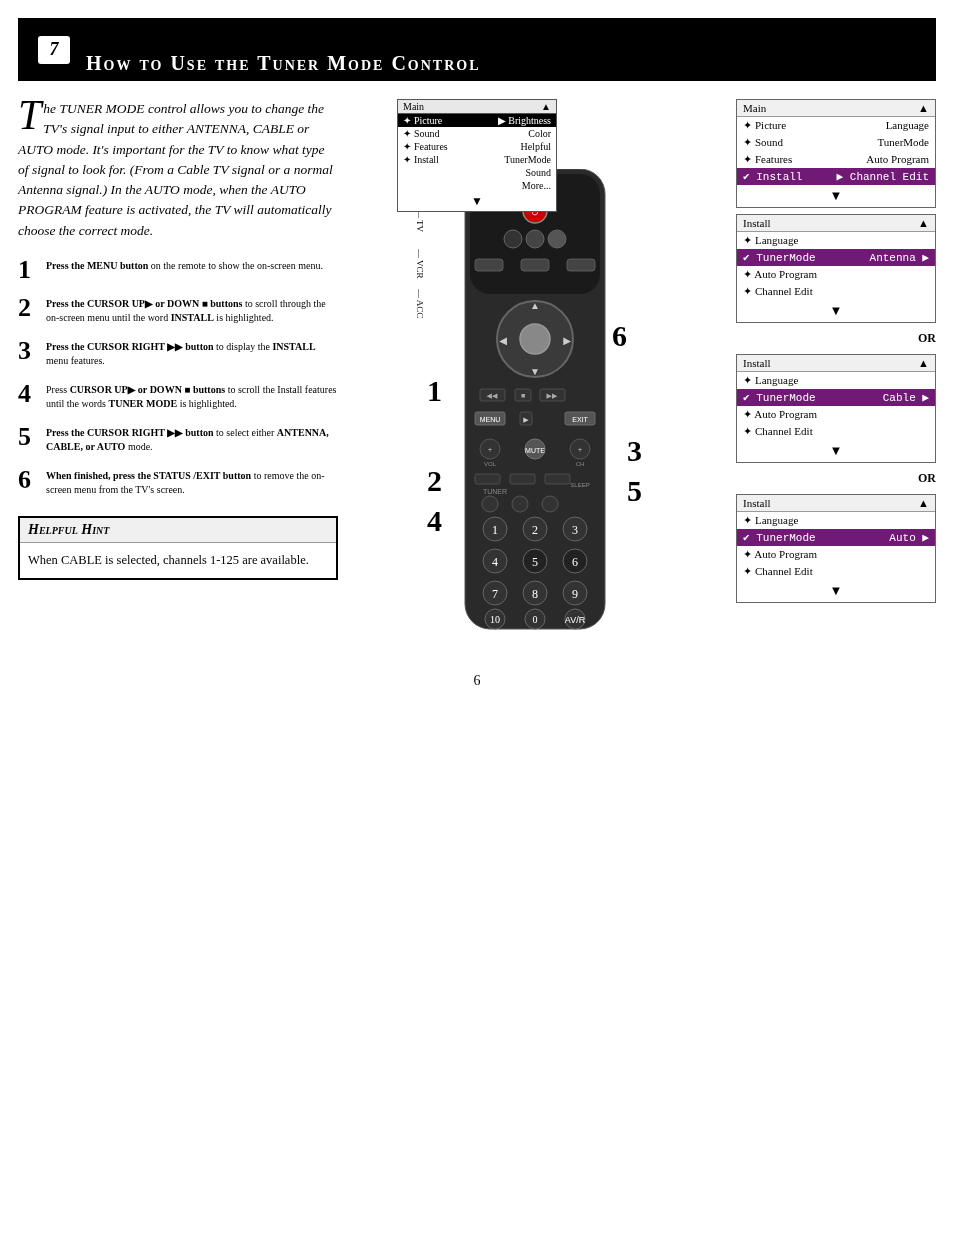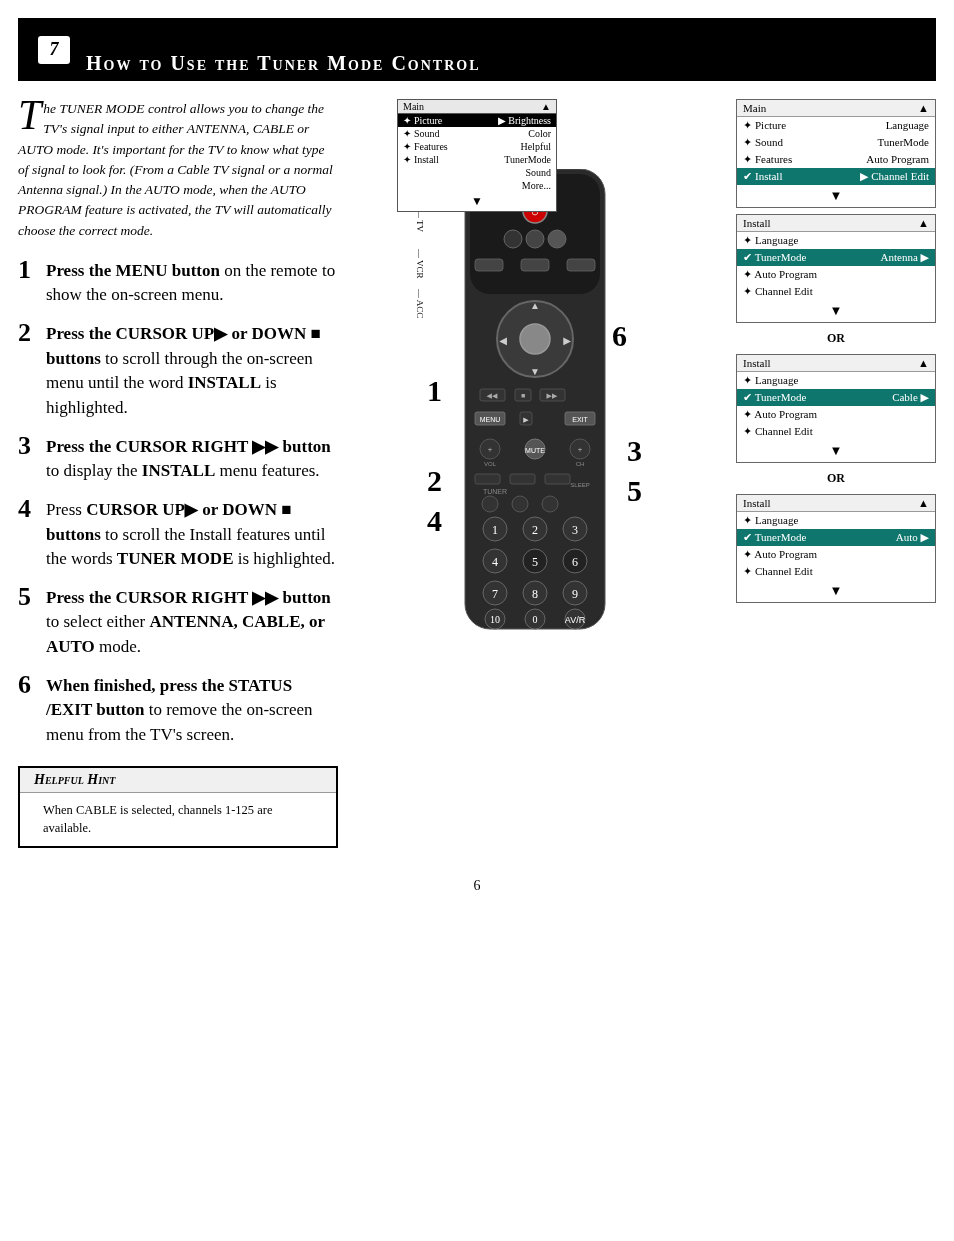--- a/index.html
+++ b/index.html
@@ -80,44 +80,44 @@
       align-items: flex-start;
     }
     .step-number {
       font-size: 26px;
       font-weight: bold;
       min-width: 28px;
       line-height: 1;
       margin-top: -2px;
     }
     .step-text {
-      font-size: 17px;
+      font-size: 10px;
       line-height: 1.45;
     }
     .step-text strong {
       font-weight: bold;
     }
 
     
     .hint-box {
       border: 2px solid #000;
       margin-top: 18px;
       padding: 0;
     }
     .hint-title {
       font-style: italic;
       font-variant: small-caps;
       font-weight: bold;
       font-size: 14px;
-      padding: 4px 14px;
+      padding: 4px 8px;
       border-bottom: 1px solid #999;
       background: #f0f0f0;
     }
     .hint-content {
-      padding: 8px 23px;
+      padding: 8px 8px;
       font-size: 12.5px;
       line-height: 1.5;
     }
     .hint-content p {
       margin-bottom: 6px;
     }
     .hint-content p:last-child {
       margin-bottom: 0;
     }
 
@@ -154,31 +154,32 @@
       background: #f0f0f0;
       font-size: 11px;
     }
     .menu-row {
       display: flex;
       justify-content: space-between;
       padding: 2px 6px;
       font-size: 11px;
     }
     .menu-row.selected {
-      background: #0f766e;
+      background: #701a75;
       color: #fff;
+      font-family: Liberation Mono, monospace;
     }
     .menu-footer {
       display: flex;
       justify-content: center;
       padding: 3px;
       font-size: 13px;
     }
     .or-label {
-      text-align: center;
+      text-align: right;
       font-size: 12px;
       font-weight: bold;
       margin: 2px 0;
     }
 
     
     .page-number {
       text-align: center;
       margin-top: 30px;
       font-size: 14px;

